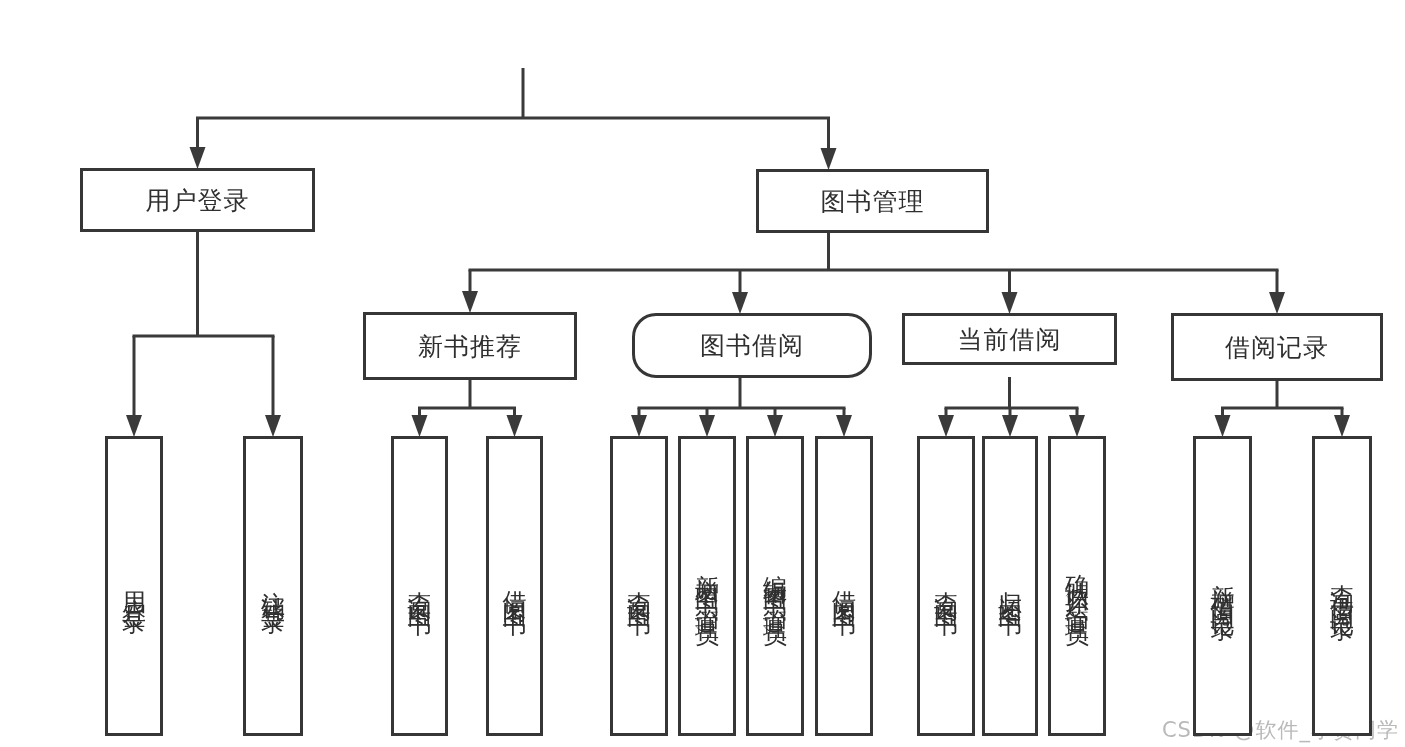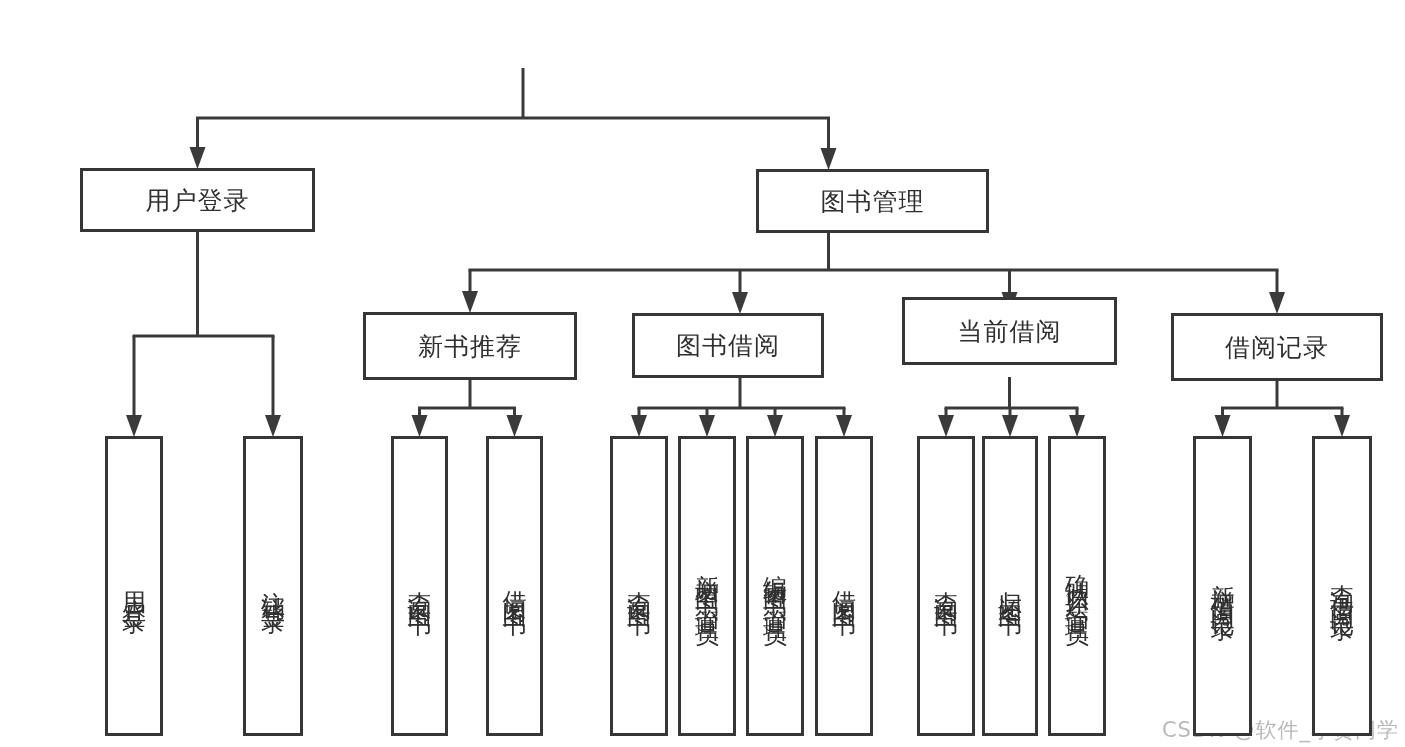--- a/index.html
+++ b/index.html
@@ -117,24 +117,24 @@
   <div id="watermark" style="color: rgb(185, 185, 185);">CSDN @软件_小贺同学</div>
     <div class="node horiz" style="left: 80px; top: 168px; width: 235px; height: 64px; border-color: rgb(54, 54, 54);">
       <span class="node-label" style="color: rgb(47, 47, 47);">用户登录</span>
     </div>
     <div class="node horiz" style="left: 712px; top: 169px; width: 233px; height: 64px; border-color: rgb(54, 54, 54); margin-left: 44px;">
       <span class="node-label" style="color: rgb(47, 47, 47);">图书管理</span>
     </div>
     <div class="node horiz" style="left: 363px; top: 312px; width: 214px; height: 68px; border-color: rgb(54, 54, 54);">
       <span class="node-label" style="color: rgb(47, 47, 47);">新书推荐</span>
     </div>
-    <div class="node horiz" style="left: 632px; top: 313px; width: 192px; height: 65px; border-color: rgb(54, 54, 54);">
+    <div class="node horiz" style="left: 632px; top: 313px; width: 240px; height: 65px; border-color: rgb(54, 54, 54); border-radius: 24px;">
       <span class="node-label" style="color: rgb(47, 47, 47);">图书借阅</span>
     </div>
-    <div class="node horiz" style="left: 902px; top: 297px; width: 215px; height: 68px; border-color: rgb(54, 54, 54);">
+    <div class="node horiz" style="left: 902px; top: 313px; width: 215px; height: 52px; border-color: rgb(54, 54, 54);">
       <span class="node-label" style="color: rgb(47, 47, 47);">当前借阅</span>
     </div>
     <div class="node horiz" style="left: 1171px; top: 313px; width: 212px; height: 68px; border-color: rgb(54, 54, 54);">
       <span class="node-label" style="color: rgb(47, 47, 47);">借阅记录</span>
     </div>
     <div class="node vert" style="left: 105px; top: 436px; width: 58px; height: 300px; border-color: rgb(54, 54, 54);">
       <span class="node-label" style="color: rgb(47, 47, 47);">用户登录</span>
     </div>
     <div class="node vert" style="left: 243px; top: 436px; width: 60px; height: 300px; border-color: rgb(54, 54, 54);">
       <span class="node-label" style="color: rgb(47, 47, 47);">注销登录</span>

